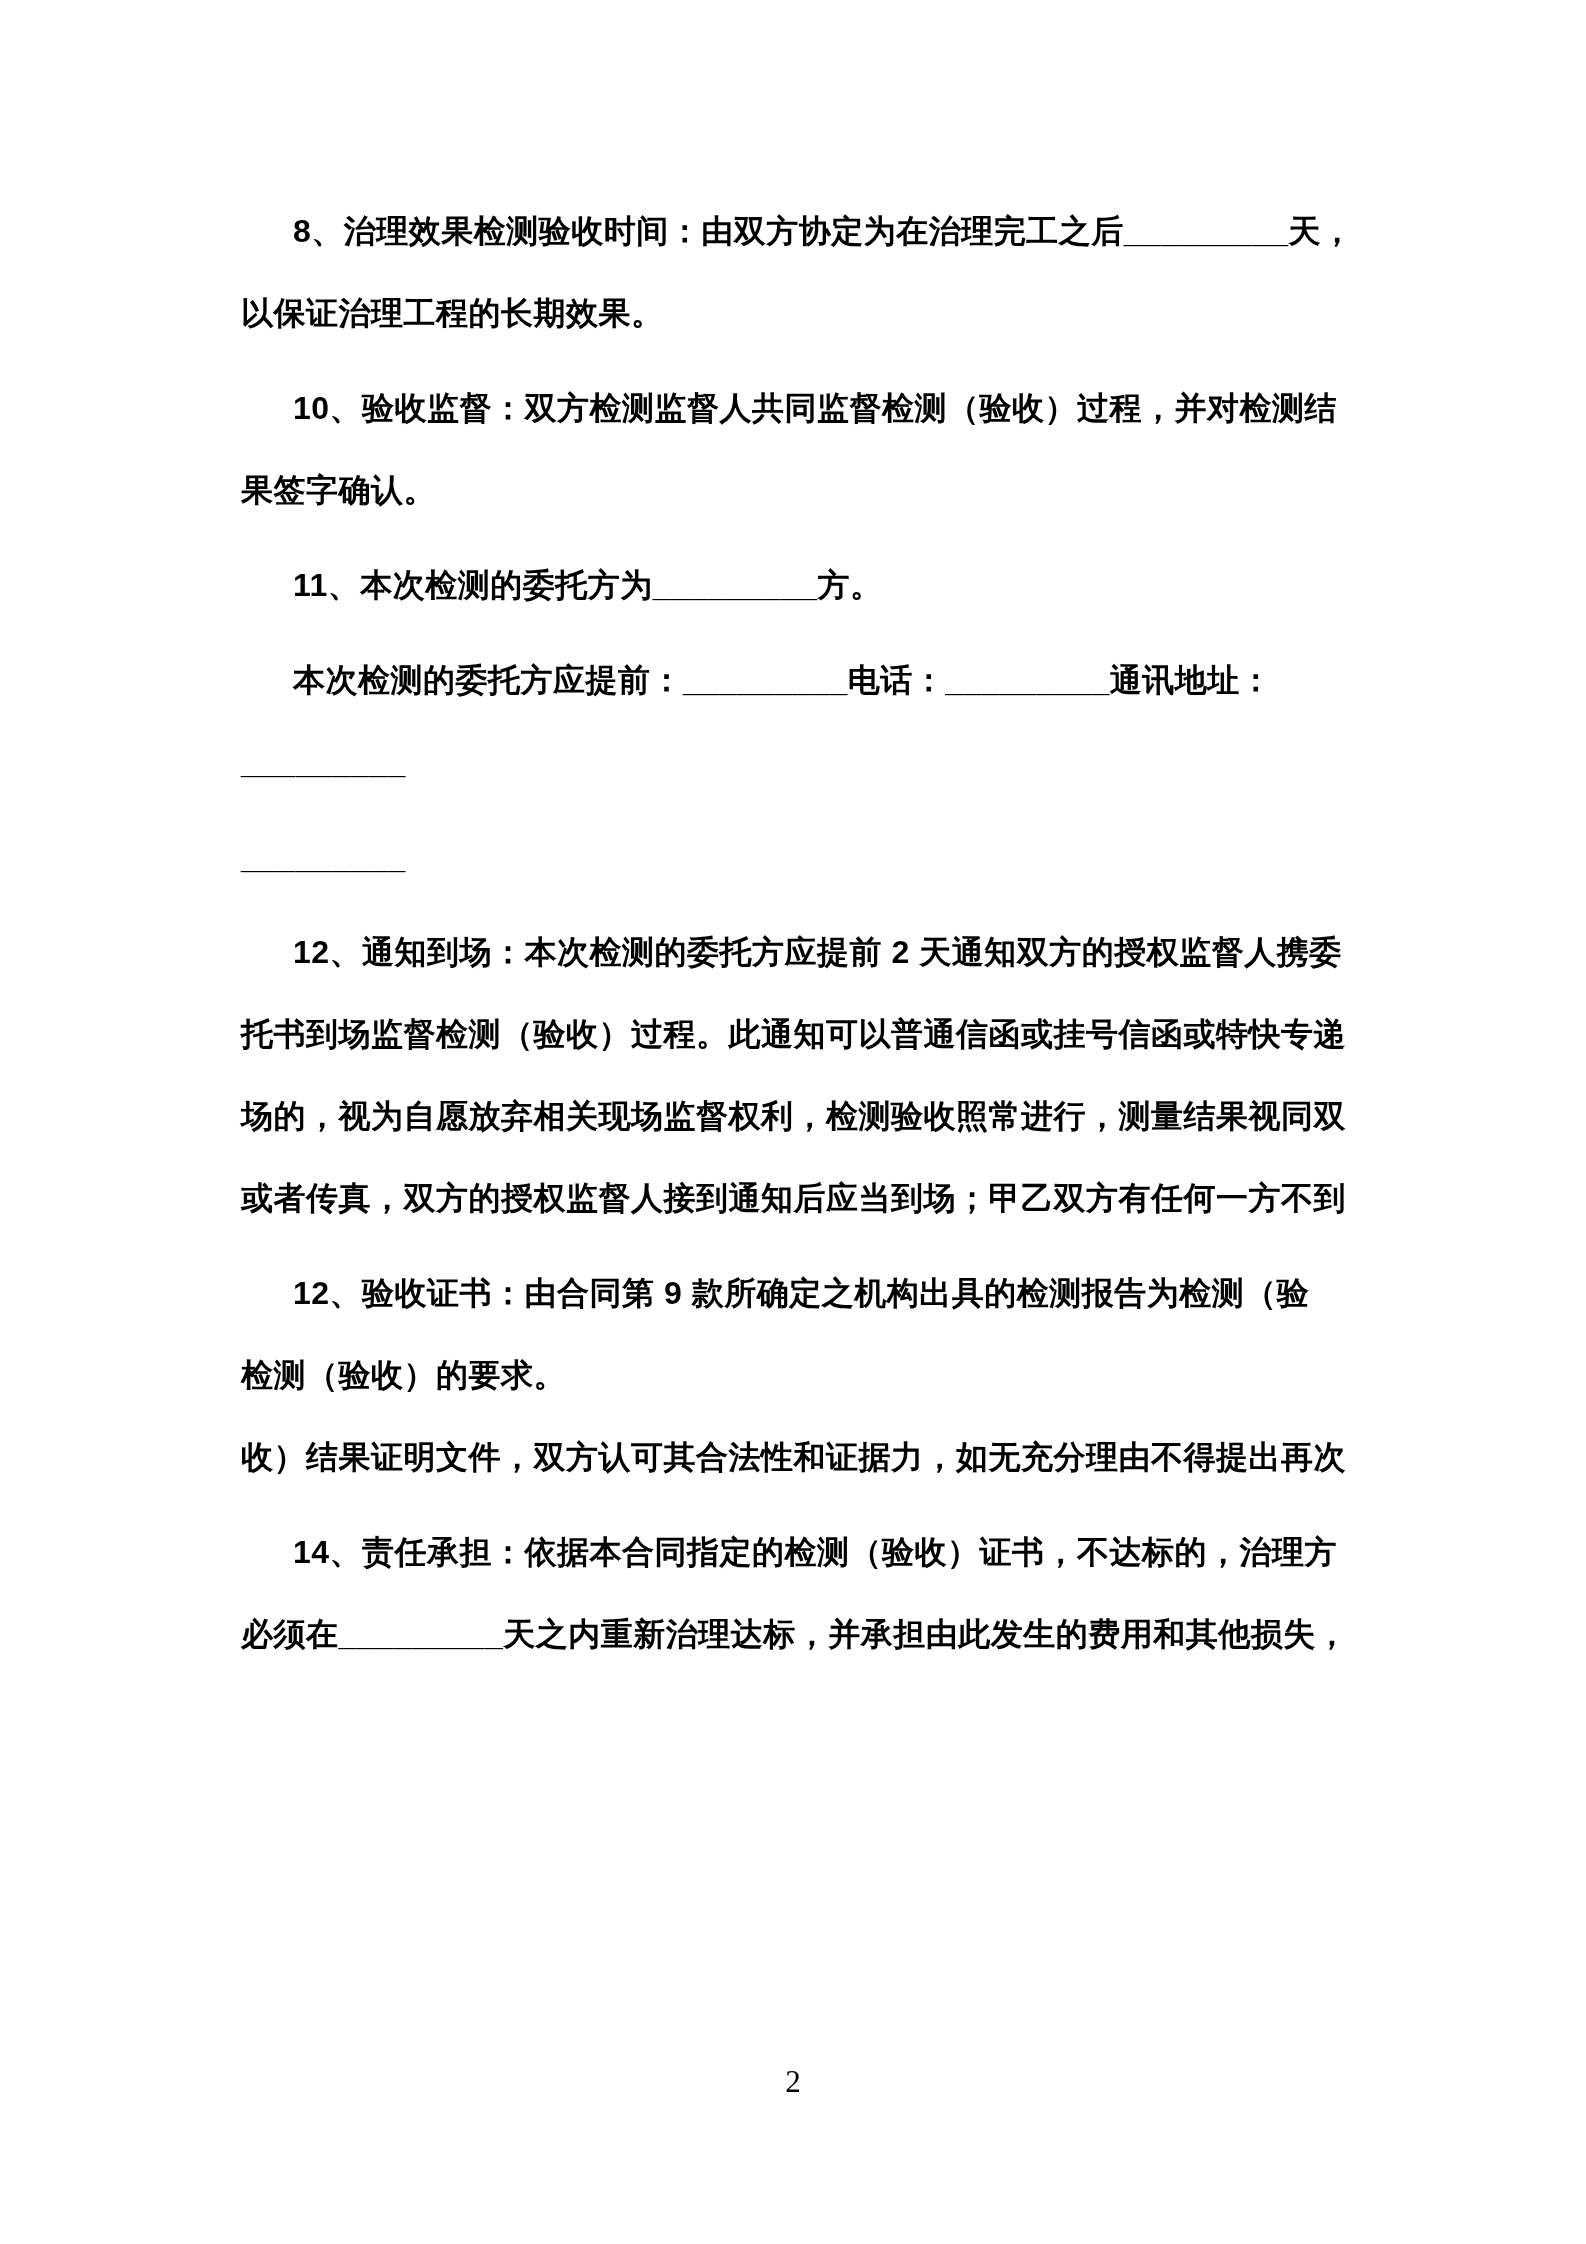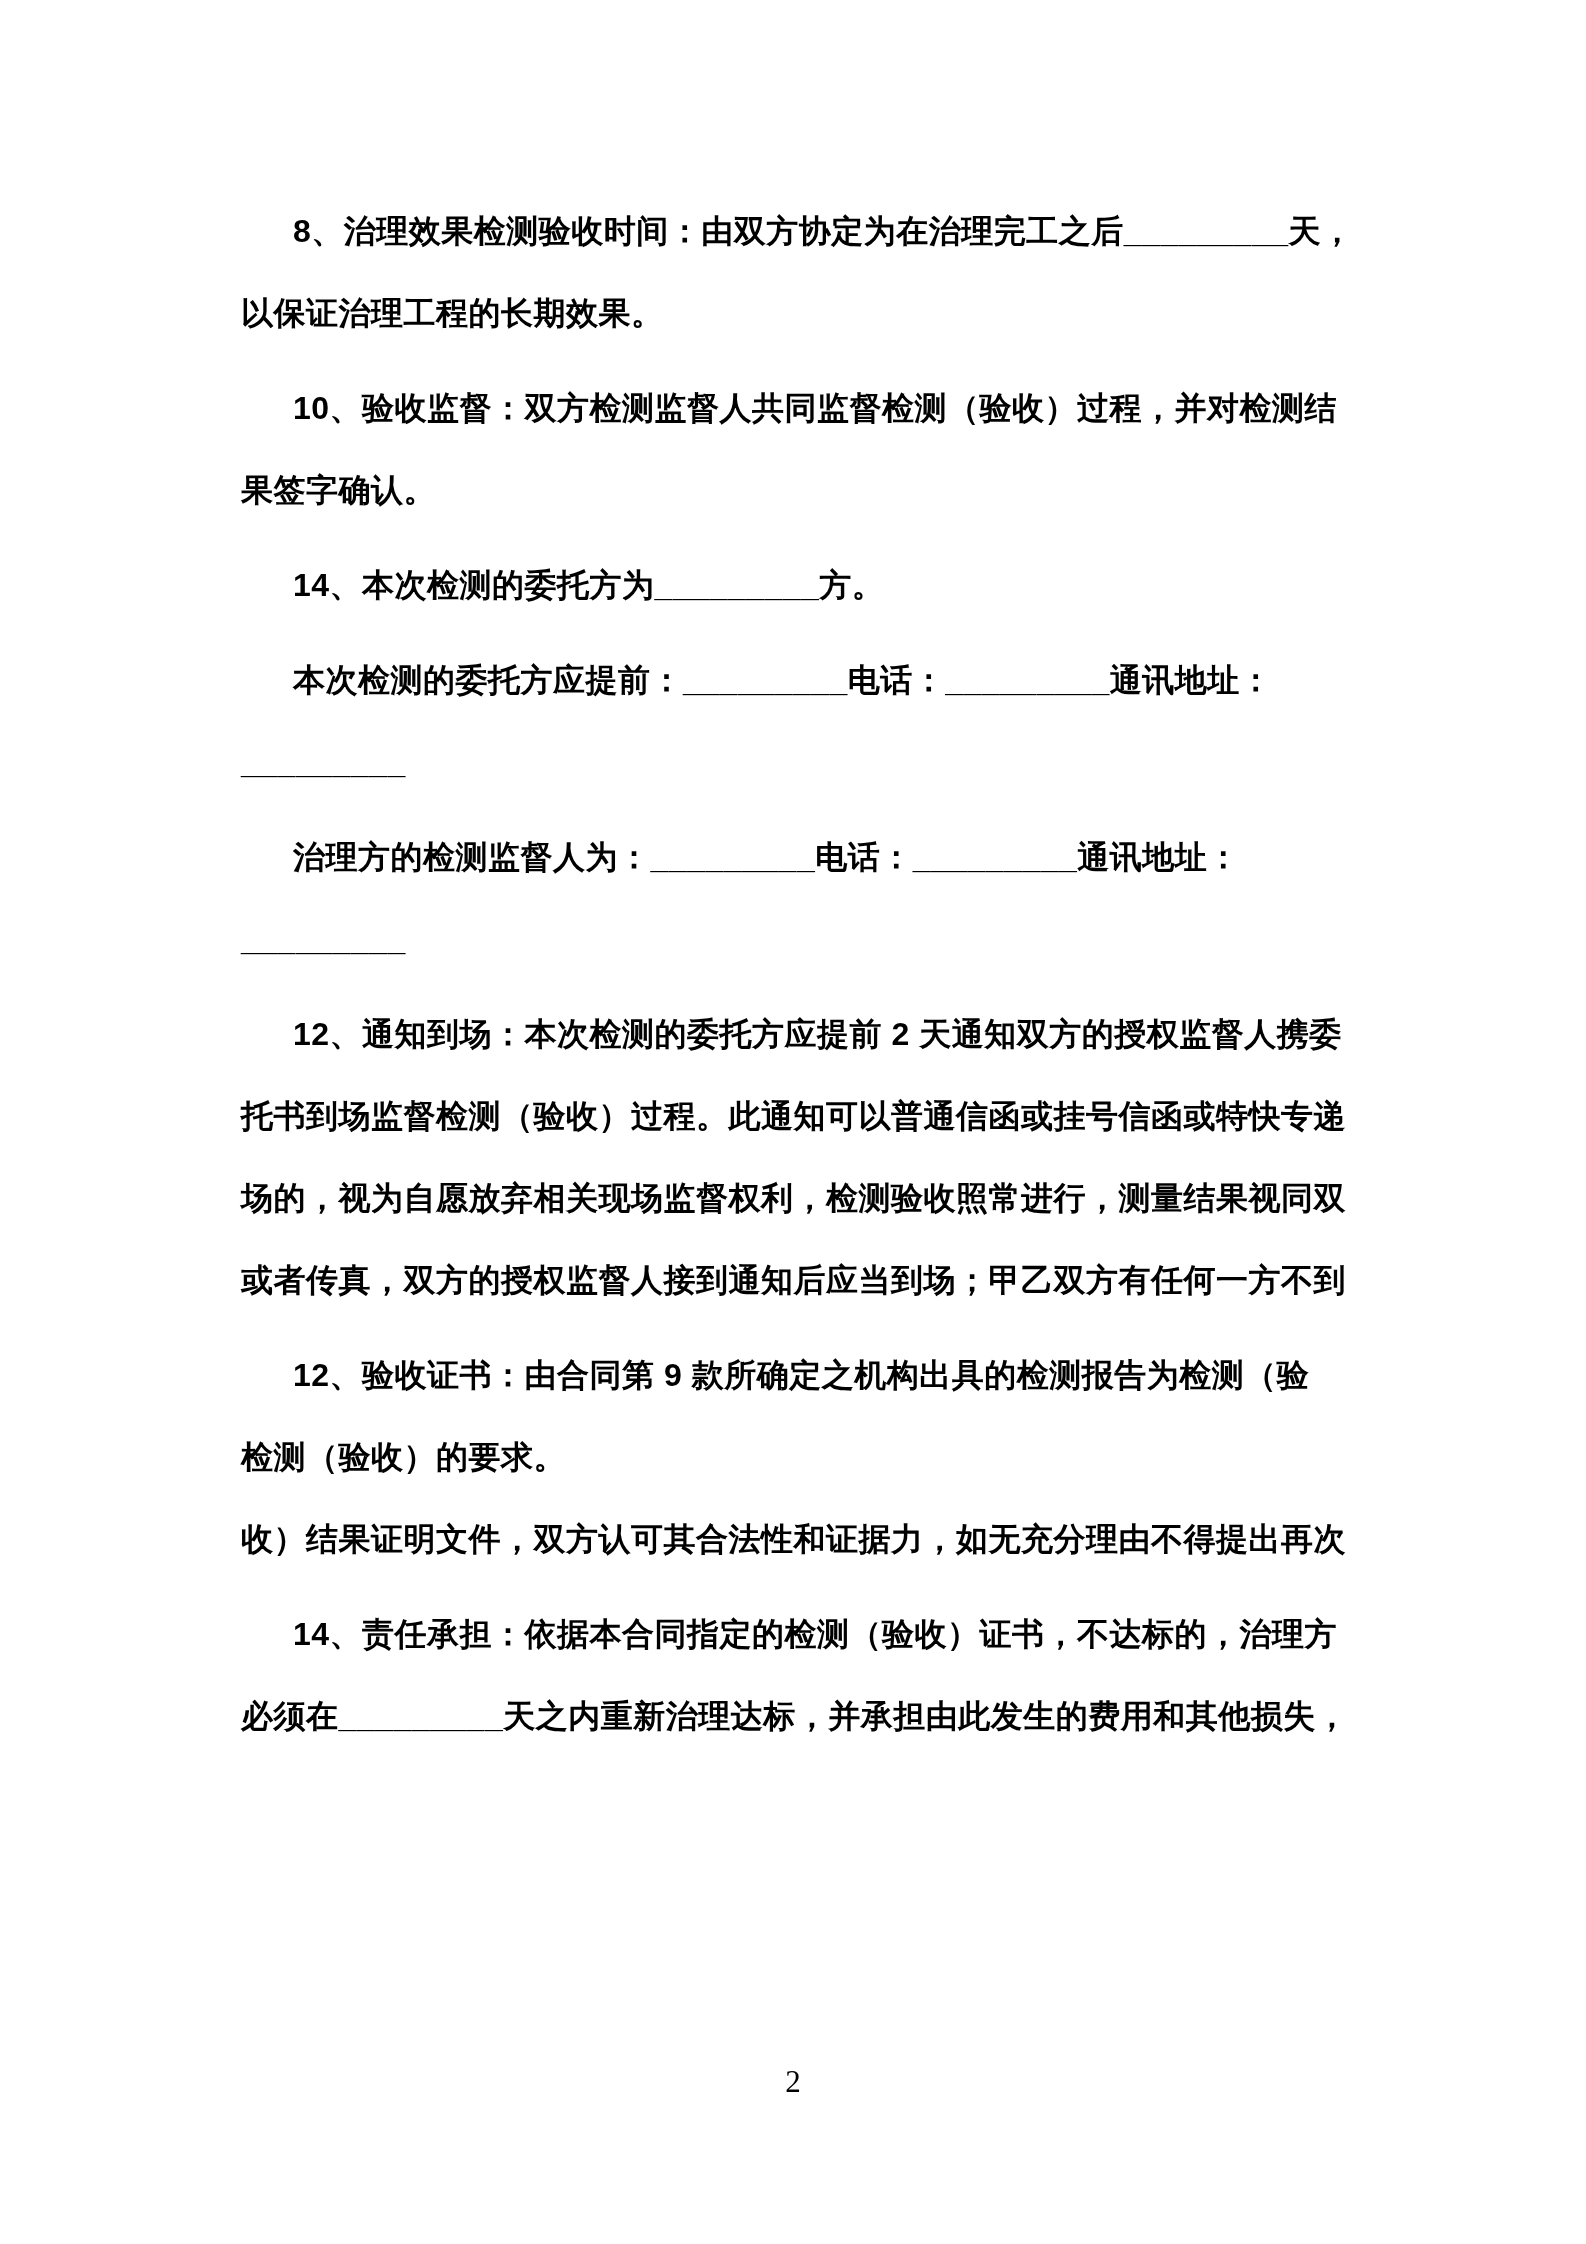--- a/index.html
+++ b/index.html
@@ -58,28 +58,27 @@
         <div class="line indent">8、治理效果检测验收时间：由双方协定为在治理完工之后_________天，</div>
         <div class="line">以保证治理工程的长期效果。</div>
       </div>
       <div class="para">
       </div>
       <div class="para">
         <div class="line indent">10、验收监督：双方检测监督人共同监督检测（验收）过程，并对检测结</div>
         <div class="line">果签字确认。</div>
       </div>
       <div class="para">
-        <div class="line indent">14、本次检测的委托方为_________方。</div>
+        <div class="line indent">11、本次检测的委托方为_________方。</div>
       </div>
       <div class="para">
         <div class="line indent">本次检测的委托方应提前：_________电话：_________通讯地址：</div>
         <div class="line">_________</div>
       </div>
       <div class="para">
-        <div class="line indent">治理方的检测监督人为：_________电话：_________通讯地址：</div>
         <div class="line">_________</div>
       </div>
       <div class="para">
         <div class="line indent">12、通知到场：本次检测的委托方应提前 2 天通知双方的授权监督人携委</div>
         <div class="line">托书到场监督检测（验收）过程。此通知可以普通信函或挂号信函或特快专递</div>
         <div class="line">场的，视为自愿放弃相关现场监督权利，检测验收照常进行，测量结果视同双</div>
         <div class="line">或者传真，双方的授权监督人接到通知后应当到场；甲乙双方有任何一方不到</div>
       </div>
       <div class="para">
         <div class="line indent">12、验收证书：由合同第 9 款所确定之机构出具的检测报告为检测（验</div>

